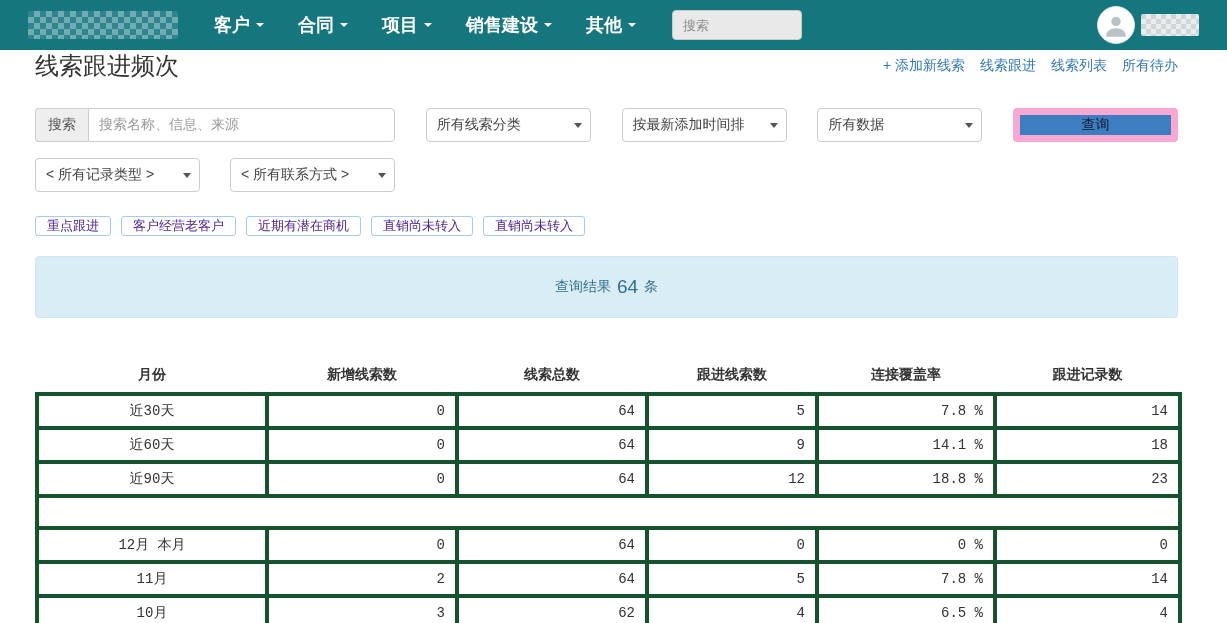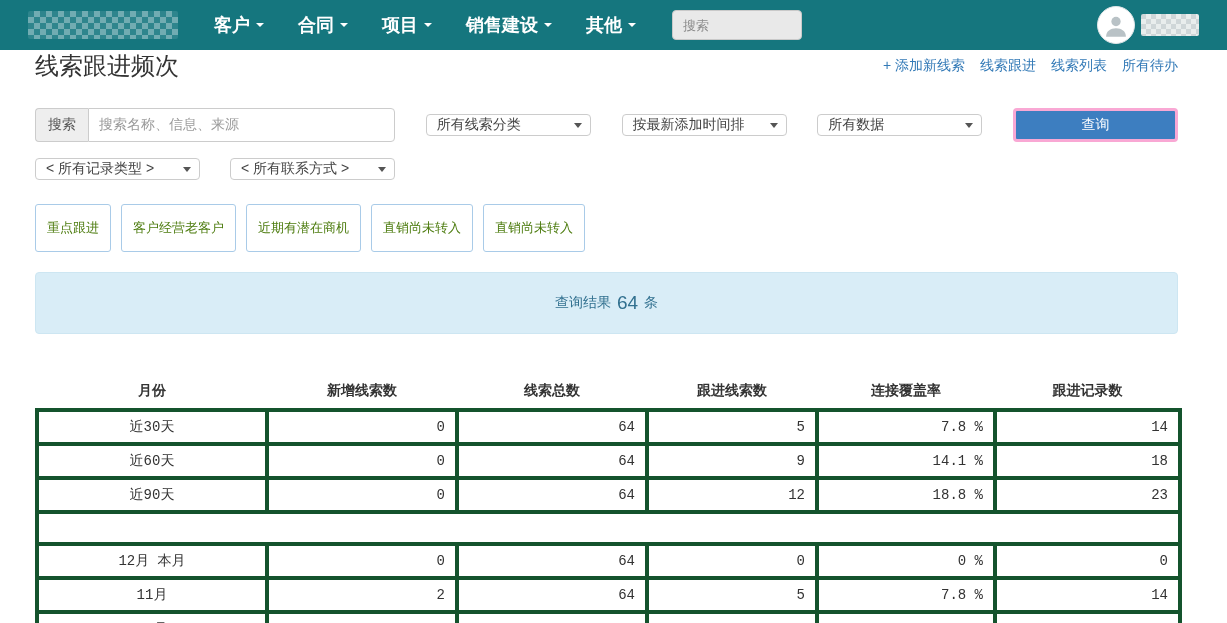--- a/index.html
+++ b/index.html
@@ -81,44 +81,44 @@
     border-radius: 4px 0 0 4px; padding: 0 12px;
     display: flex; align-items: center; font-size: 14px; color: #555555; white-space: nowrap;
   }
   .input-group input {
     flex: 1; min-width: 0; border: 1px solid #cccccc; border-radius: 0 4px 4px 0;
     padding: 0 10px; font-size: 14px; color: #555; font-family: Liberation Mono, monospace;
   }
   .input-group input::placeholder { color: #9a9a9a; }
 
   .select-box {
-    width: 165px; height: 22px;
+    width: 165px; height: 34px;
     border: 1px solid #cccccc; border-radius: 4px; background: #ffffff;
     display: flex; align-items: center; justify-content: space-between;
     padding: 0 8px 0 10px; font-size: 14px; color: #444444; cursor: pointer;
   }
   .select-box .sel-label { white-space: nowrap; overflow: hidden; flex: 1; }
   .caret-dark {
     width: 0; height: 0; flex: 0 0 auto; margin-left: 4px;
     border-left: 4px solid transparent; border-right: 4px solid transparent;
     border-top: 5px solid #555555;
   }
 
   .btn-primary {
     width: 165px; height: 34px;
-    background: #3d7ec0; border: 3px solid #f9a8d4; border-radius: 4px;
-    color: #ffffff; font-size: 14px; cursor: pointer; font-family: inherit;
+    background: #3d7ec0; border: 7px solid #f9a8d4; border-radius: 4px;
+    color: #0f172a; font-size: 14px; cursor: pointer; font-family: inherit;
   }
 
   .filter-row2 { display: flex; gap: 30px; margin-top: 16px; }
 
   .tags-row { display: flex; gap: 10px; margin-top: 24px; }
   .tag {
-    border: 1px solid #a9cbe8; background: #ffffff; color: #4d7c0f;
-    font-size: 13px; padding: 14px 11px; border-radius: 3px;
+    border: 1px solid #a9cbe8; background: #ffffff; color: #4c1d95;
+    font-size: 13px; padding: 0 11px; border-radius: 3px;
     cursor: pointer; white-space: nowrap; font-family: inherit;
   }
 
   
   .result-banner {
     margin-top: 20px; height: 62px;
     background: #d9edf7; border: 1px solid #cde6f2; border-radius: 4px;
     display: flex; align-items: center; justify-content: center;
     color: #31708f; font-size: 14px; gap: 6px;
   }

